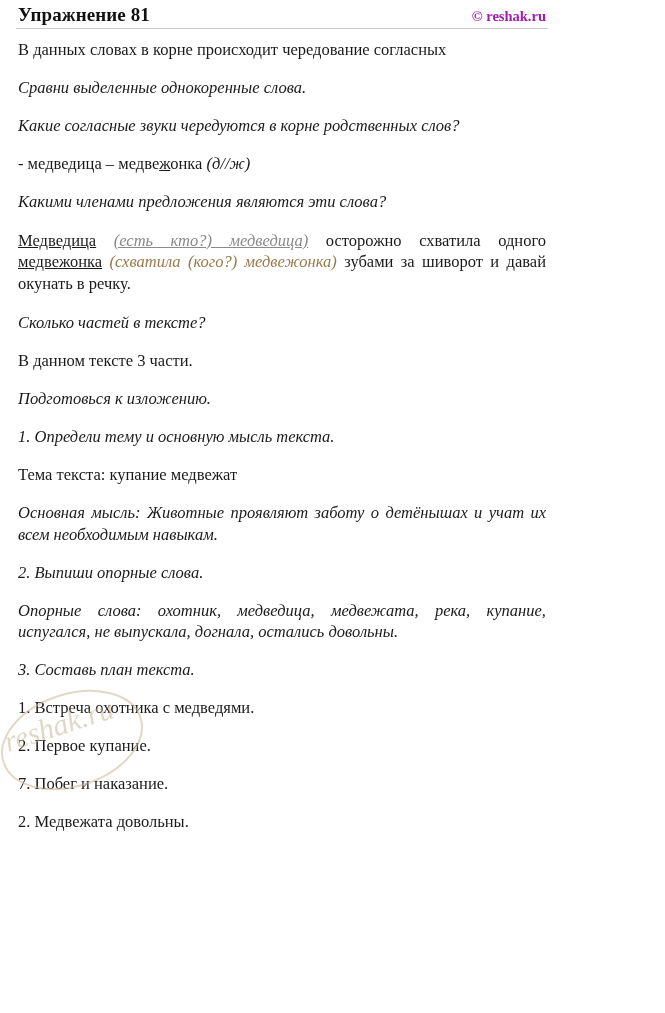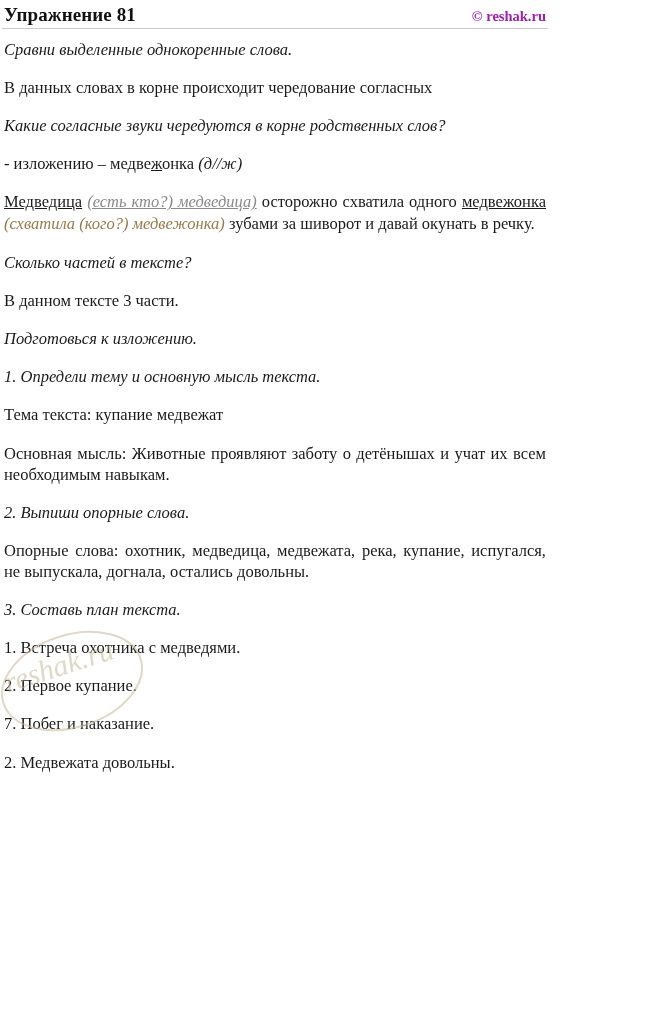--- a/index.html
+++ b/index.html
@@ -12,21 +12,21 @@
     min-height: 1013px;
     font-family: "Liberation Serif", serif;
     color: #1a1a1a;
     position: relative;
     overflow: hidden;
   }
   .page {
     position: relative;
     width: 554px;
     box-sizing: border-box;
-    padding: 4px 6px 0 2px;
+    padding: 4px 6px 0 16px;
   }
   
   .header {
     display: flex;
     align-items: baseline;
     justify-content: space-between;
     padding: 0 2px 2px 2px;
     border-bottom: 1px solid #c9c9c9;
   }
   .header-title {
@@ -51,20 +51,21 @@
     margin: 0 0 17px 0;
     font-size: 16.5px;
     line-height: 1.28;
     color: #1a1a1a;
   }
   p.italic {
     font-style: italic;
   }
   p.justify {
     text-align: justify;
+    font-style: italic;
   }
   .u {
     text-decoration: underline;
   }
   .gray-italic {
     color: #8a8a8a;
     font-style: italic;
     text-decoration: underline;
   }
   .brown-italic {
@@ -99,28 +100,29 @@
 
 <div class="page">
 
   <div class="header">
     <div class="header-title">Упражнение 81</div>
     <div class="header-copyright">© reshak.ru</div>
   </div>
 
   <div class="content">
 
+    <p class="line">В данных словах в корне происходит чередование согласных</p>
+
     <p class="line italic">Сравни выделенные однокоренные слова.</p>
-
-    <p class="line">В данных словах в корне происходит чередование согласных</p>
 
     <p class="line italic">Какие согласные звуки чередуются в корне родственных слов?</p>
 
-    <p class="line"><span>- изложению – медве</span><span class="u">ж</span><span>онка </span><span class="small-ital">(д//ж)</span></p>
+    <p class="line"><span>- медведица – медве</span><span class="u">ж</span><span>онка </span><span class="small-ital">(д//ж)</span></p>
 
+    <p class="line italic">Какими членами предложения являются эти слова?</p>
 
     <div class="para-block"><span class="u">Медведица</span> <span class="gray-italic">(есть кто?) медведица)</span> <span>осторожно схватила одного</span> <span class="u">медвежонка</span> <span class="brown-italic">(схватила (кого?) медвежонка)</span> <span>зубами за шиворот и давай окунать в речку.</span></div>
 
     <p class="line italic">Сколько частей в тексте?</p>
 
     <p class="line">В данном тексте 3 части.</p>
 
     <p class="line italic">Подготовься к изложению.</p>
 
     <p class="line italic">1. Определи тему и основную мысль текста.</p>

